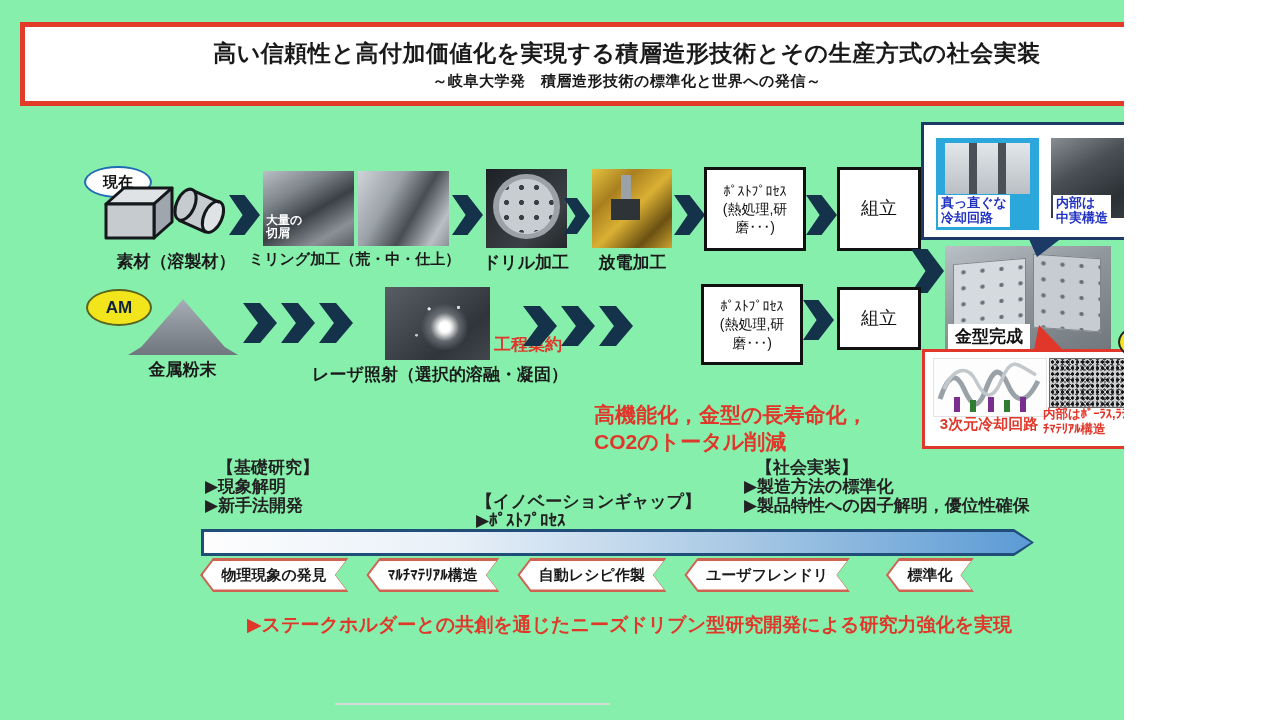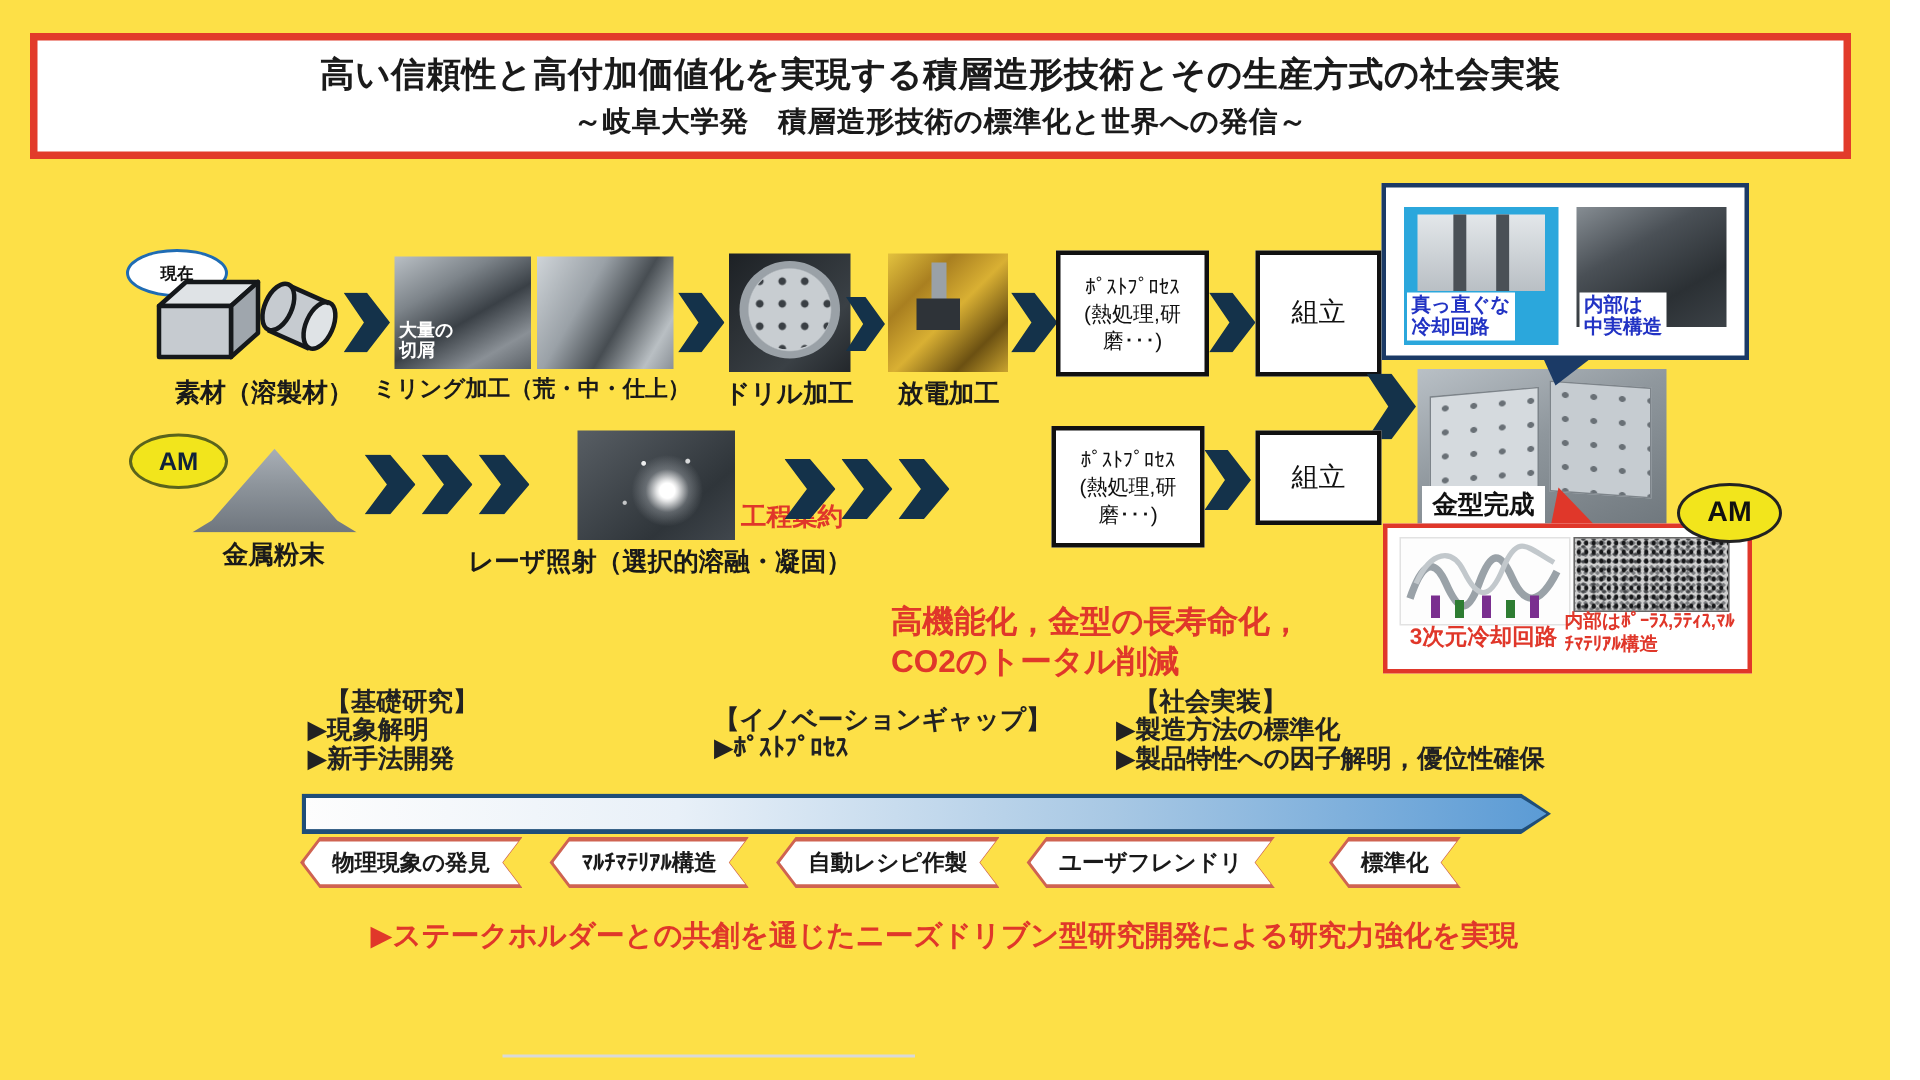--- a/index.html
+++ b/index.html
@@ -1,29 +1,29 @@
 <!DOCTYPE html>
 <html><head>
 <meta charset="utf-8">
 <style>
   html,body{margin:0;padding:0;background:#ffffff;}
-  #stage{position:relative;width:1260px;height:720px;background:#fde047;overflow:hidden;
+  #stage{position:relative;width:1124px;height:720px;background:#86efac;overflow:hidden;
          font-family:"Liberation Sans","DejaVu Sans",sans-serif;color:#1a1a1a;}
   .abs{position:absolute;}
   .preline{white-space:pre-line;}
 
   
   .title-box{left:20px;top:22px;width:1204px;height:74px;border:5px solid #e23b2a;background:#fff;
              display:flex;flex-direction:column;align-items:center;justify-content:center;text-align:center;}
   .title-l1{font-size:23px;font-weight:700;letter-spacing:.5px;}
-  .title-l2{font-size:19px;font-weight:700;margin-top:3px;letter-spacing:.5px;}
+  .title-l2{font-size:15px;font-weight:700;margin-top:3px;letter-spacing:.5px;}
 
   
   .badge{border-radius:50%;display:flex;align-items:center;justify-content:center;font-weight:700;background:#fff;}
-  .badge-genzai{left:84px;top:166px;width:64px;height:28px;border:2.5px solid #1f6cb4;font-size:11px;color:#111;}
+  .badge-genzai{left:84px;top:166px;width:64px;height:28px;border:2.5px solid #1f6cb4;font-size:15px;color:#111;}
   .badge-am-left{left:86px;top:289px;width:62px;height:33px;border:2.5px solid #5a641c;background:#f2e51c;font-size:17px;color:#10223a;}
   .badge-am-right{left:1118px;top:322px;width:66px;height:36px;border:2.5px solid #222;background:#f2e51c;font-size:19px;color:#111;z-index:6;}
 
   
   .chev{background:#14324a;clip-path:polygon(0% 0%,50% 0%,100% 50%,50% 100%,0% 100%,44% 50%);}
   .chev-std{width:31px;height:40px;}
   .chev-sm{width:26px;height:36px;}
   .chev-row{display:flex;gap:4px;}
 
   
@@ -225,21 +225,21 @@
   <div class="pbox" style="left:837px;top:287px;width:78px;height:57px;font-size:18px;">組立</div>
 
   <div class="red-note preline" style="left:594px;top:376px;width:330px;font-size:21px;line-height:1.3;margin-top:25px;">高機能化，金型の長寿命化，
 CO2のトータル削減</div>
 
   <div class="phase" style="left:203px;top:458px;">
     <div class="hd">【基礎研究】</div>
     <div class="it">▶現象解明</div>
     <div class="it">▶新手法開発</div>
   </div>
-  <div class="phase" style="left:462px;top:470px;">
+  <div class="phase" style="left:462px;top:492px;">
     <div class="hd">【イノベーションギャップ】</div>
     <div class="it" style="padding-left:14px;">▶ﾎﾟｽﾄﾌﾟﾛｾｽ</div>
   </div>
   <div class="phase" style="left:742px;top:458px;">
     <div class="hd">【社会実装】</div>
     <div class="it">▶製造方法の標準化</div>
     <div class="it">▶製品特性への因子解明，優位性確保</div>
   </div>
 
   <div class="abs bigarrow">

